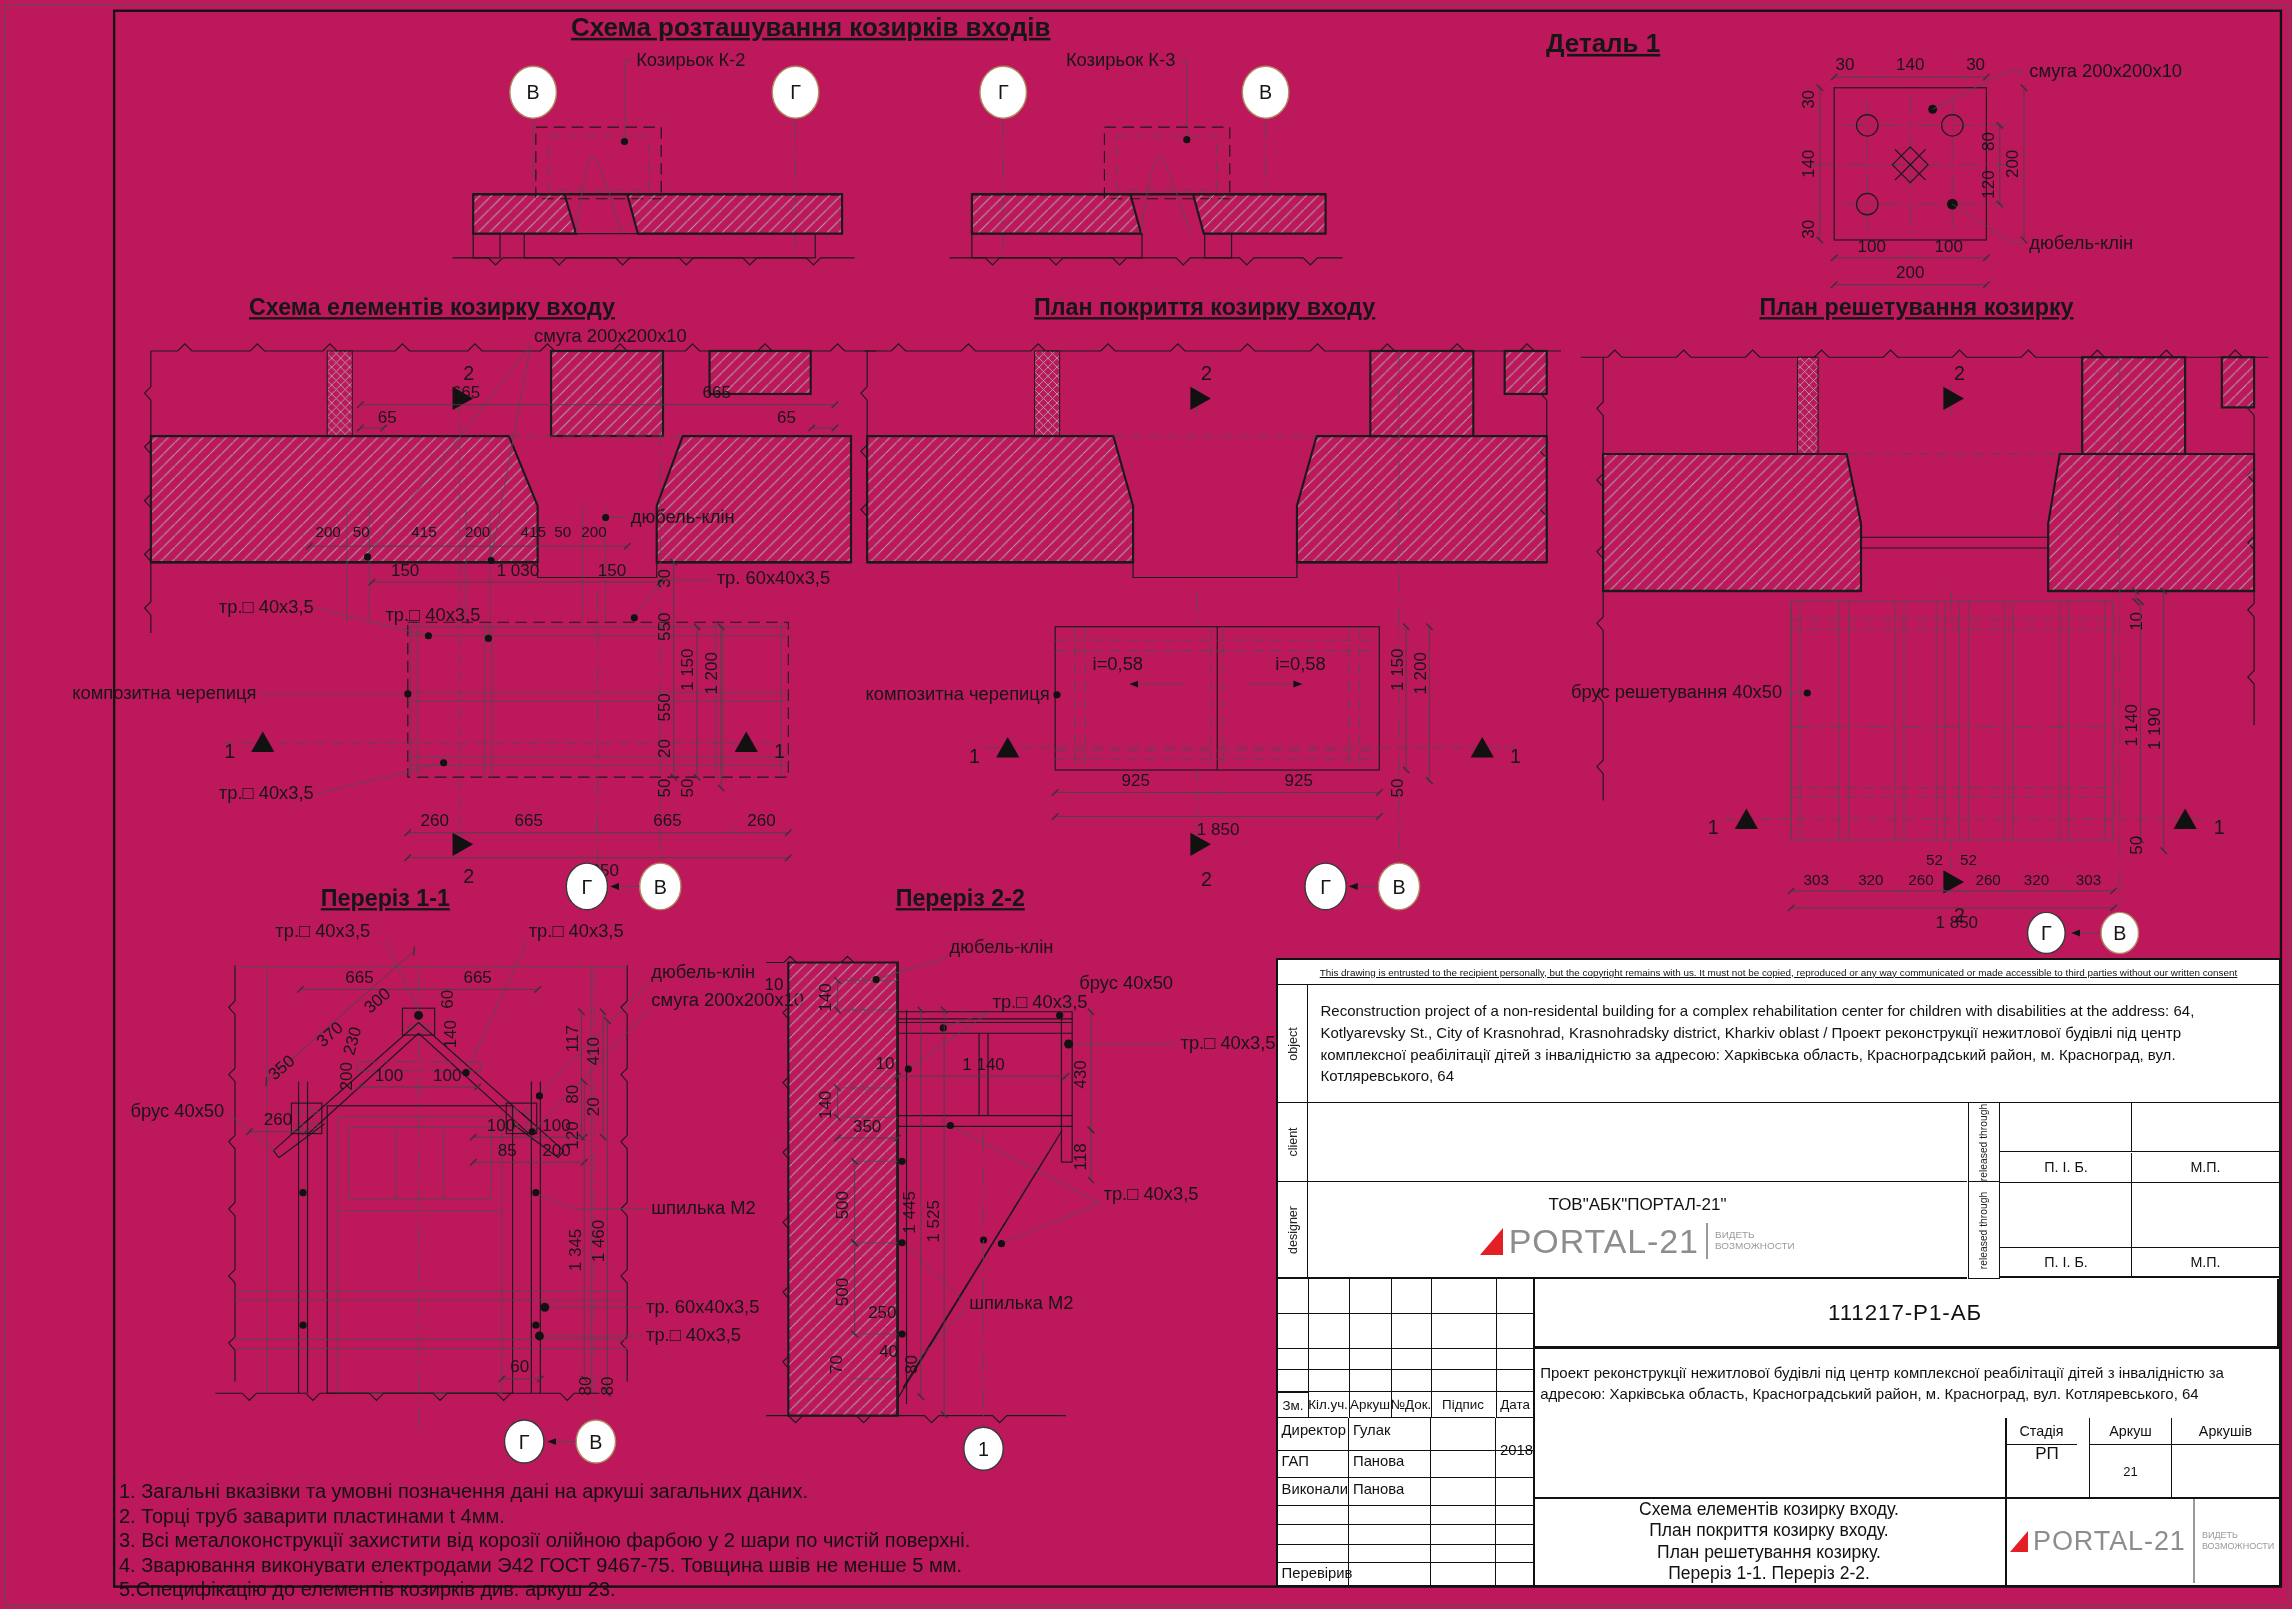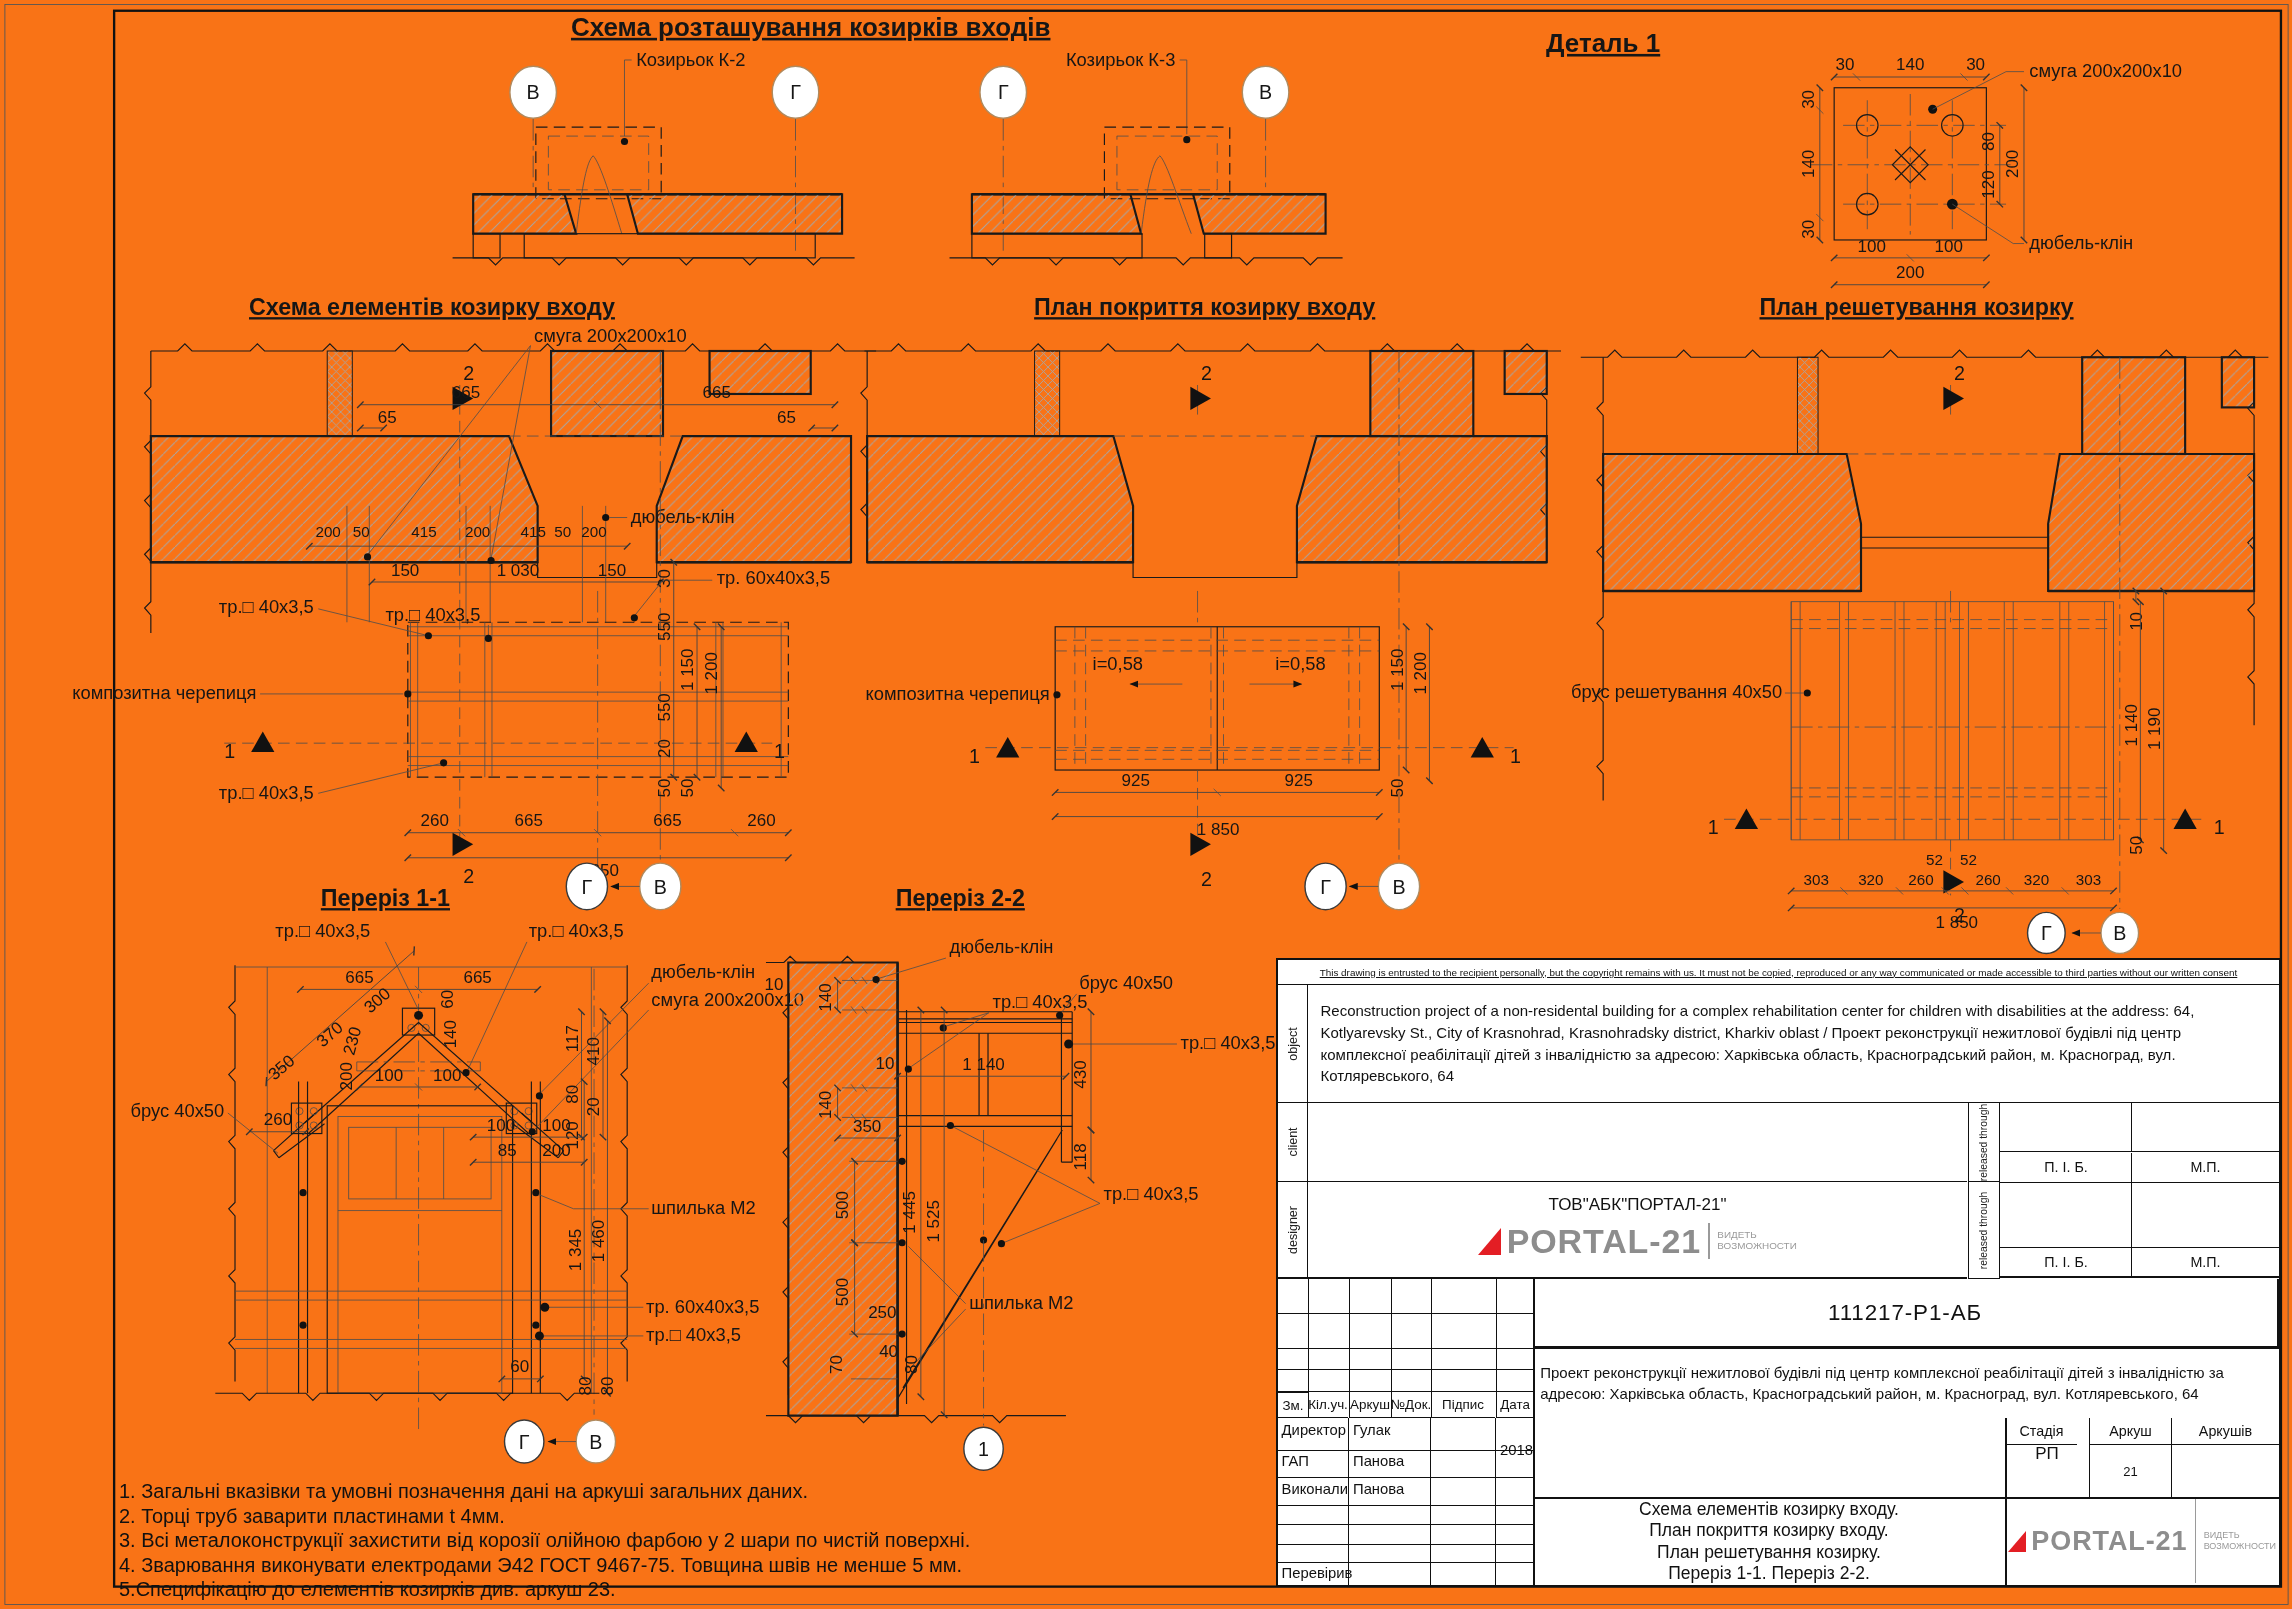--- a/index.html
+++ b/index.html
@@ -1,16 +1,16 @@
 <!DOCTYPE html>
 <html style="font-size:14.3px"><head>
 <meta charset="utf-8">
 <style>
   html,body{margin:0;padding:0;background:#e8e8e8}
-  #sheet{position:relative;width:2293px;height:1609px;background:#f97316;font-family:"Liberation Sans",sans-serif;overflow:hidden}
+  #sheet{position:relative;width:2293px;height:1609px;background:#be185d;font-family:"Liberation Sans",sans-serif;overflow:hidden}
   svg text{font-family:"Liberation Sans",sans-serif;fill:#161616}
   .t{font-size:19px;text-anchor:middle}
   .ts{font-size:17px;text-anchor:middle}
   .lb{font-size:20.5px}
   .lbe{font-size:20.5px;text-anchor:end}
   .ttl{font-size:26px;font-weight:700;text-anchor:middle;text-decoration:underline}
   .ttl2{font-size:29px;font-weight:700;text-anchor:middle;text-decoration:underline}
   .ax{font-size:22px;text-anchor:middle}
   .k{stroke:#1a1a1a;fill:none;stroke-width:1.3}
   .K{stroke:#1a1a1a;fill:none;stroke-width:2.7}
@@ -27,21 +27,21 @@
   
   #tb{position:absolute;left:1276px;top:958px;width:1005px;height:629px;border:2.2px solid #111;box-sizing:border-box;background:#fff;color:#111}
   .c{position:absolute;box-sizing:border-box}
   .bb{border-bottom:1.4px solid #111}.br{border-right:1.4px solid #111}.bl{border-left:1.4px solid #111}
   .BB{border-bottom:2.2px solid #111}.BR{border-right:2.2px solid #111}.BL{border-left:2.2px solid #111}.BT{border-top:2.2px solid #111}
   .rot{display:flex;align-items:center;justify-content:center}
   .rot>span{transform:rotate(-90deg);white-space:nowrap;font-size:12.5px;color:#222}
   .cen{display:flex;align-items:center;justify-content:center;text-align:left}
   .logo{display:flex;align-items:center;justify-content:center;gap:5.4px}
   .logo .tri3{width:0;height:0;border-left:23px solid transparent;border-bottom:27px solid #e31e24}
-  .logo .pt{color:#8d8d8d;font-weight:700;letter-spacing:0.9px}
+  .logo .pt{color:#8d8d8d;font-weight:400;letter-spacing:0.9px}
   .logo .dv{width:1.8px;background:#9a9a9a;align-self:stretch;margin:1.8px 1.8px}
   .logo .sub{color:#9a9a9a;font-size:9.9px;line-height:10.7px;text-align:left}
   #notes{position:absolute;left:119px;top:1479px;width:1146px;font-size:20px;line-height:24.6px;color:#111}
 </style>
 </head>
 <body>
 <div id="sheet">
 
 
 

